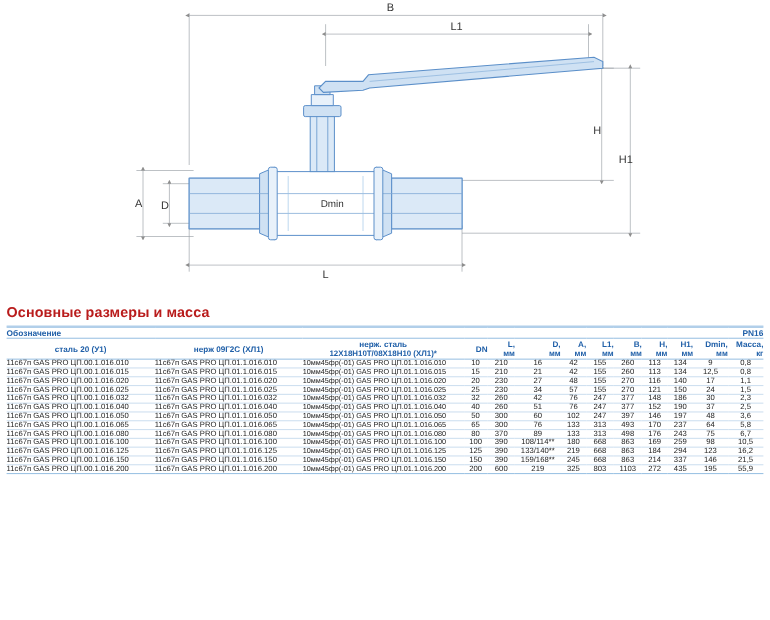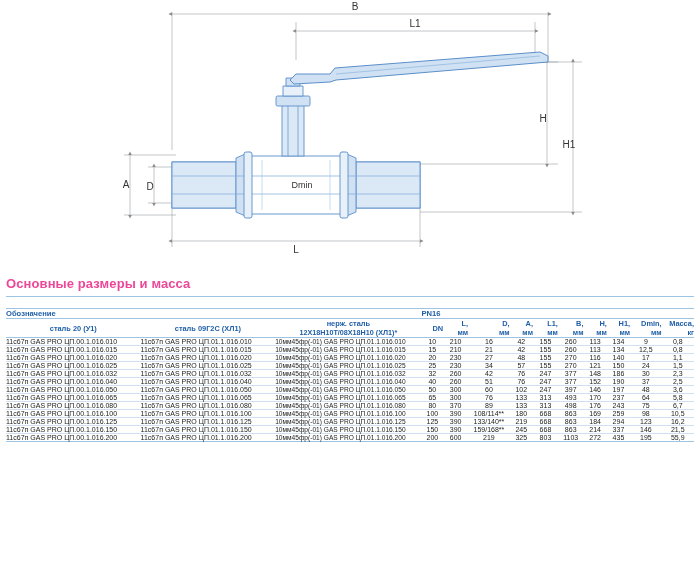--- a/index.html
+++ b/index.html
@@ -11,30 +11,30 @@
     overflow:hidden;
   }
   
   #drawing{
     position:absolute;left:0;top:0;width:700px;height:262px;
   }
   #drawing svg{display:block;}
   
   .section-title{
     position:absolute;left:6px;top:276px;
-    font-size:13px;color:#ec4899;font-weight:bold;
+    font-size:13px;color:#b91c1c;font-weight:bold;
     letter-spacing:0.1px;
   }
   .title-rule{
     position:absolute;left:6px;top:296px;width:688px;height:1px;
     background:#9ec4e4;
   }
   
   table.dims{
-    position:absolute;left:6px;top:308px;
+    position:absolute;left:6px;top:297px;
     width:688px;
     border-collapse:collapse;
     font-size:7.2px;
     color:#222;
   }
   table.dims th, table.dims td{
     padding:0;
     vertical-align:middle;
   }
   .hdr-blue{
@@ -43,21 +43,21 @@
     font-size:7.6px;
     text-align:left;
     padding:4px 3px 4px 3px;
     border-bottom:1px solid #9ec4e4;
     border-top:1px solid #9ec4e4;
   }
   .hdr-pn{
     color:#1f5fa8;
     font-weight:bold;
     font-size:7.6px;
-    text-align:left;
+    text-align:right;
     border-bottom:1px solid #9ec4e4;
     border-top:1px solid #9ec4e4;
     padding:4px 0;
   }
   .hdr2{
     color:#1f5fa8;
     font-weight:bold;
     font-size:7.4px;
     text-align:center;
     padding:4px 3px 5px 3px;
@@ -191,21 +191,21 @@
   <thead>
     <tr>
       <th class="hdr-blue" colspan="3">Обозначение</th>
       <th class="hdr-pn" colspan="10">PN16</th>
     </tr>
     <tr>
       <th class="hdr2" style="width:140px">
         <span>сталь 20 (У1)</span>
       </th>
       <th class="hdr2" style="width:140px">
-        <span>сталь 09Г2С (ХЛ1)</span>
+        <span>нерж 09Г2С (ХЛ1)</span>
       </th>
       <th class="hdr2" style="width:150px">
         <span>нерж. сталь</span>
         <span class="sub">12Х18Н10Т/08Х18Н10 (ХЛ1)*</span>
       </th>
       <th class="hdr2 c" style="width:24px">
         <span>DN</span>
       </th>
       <th class="hdr2 c" style="width:28px">
         <span>L,</span>

